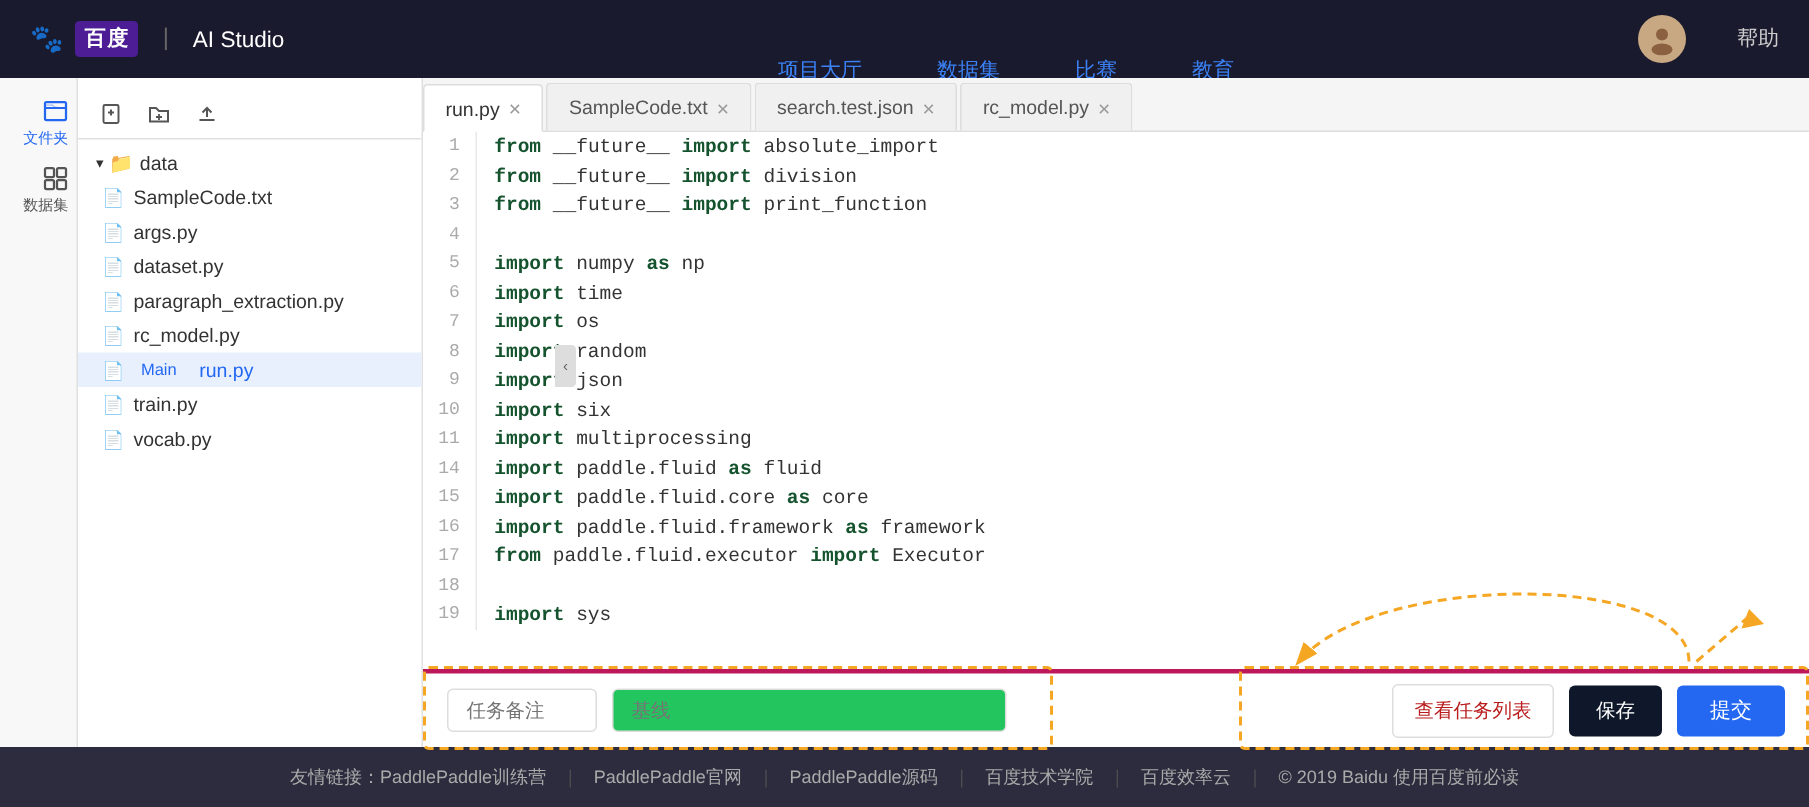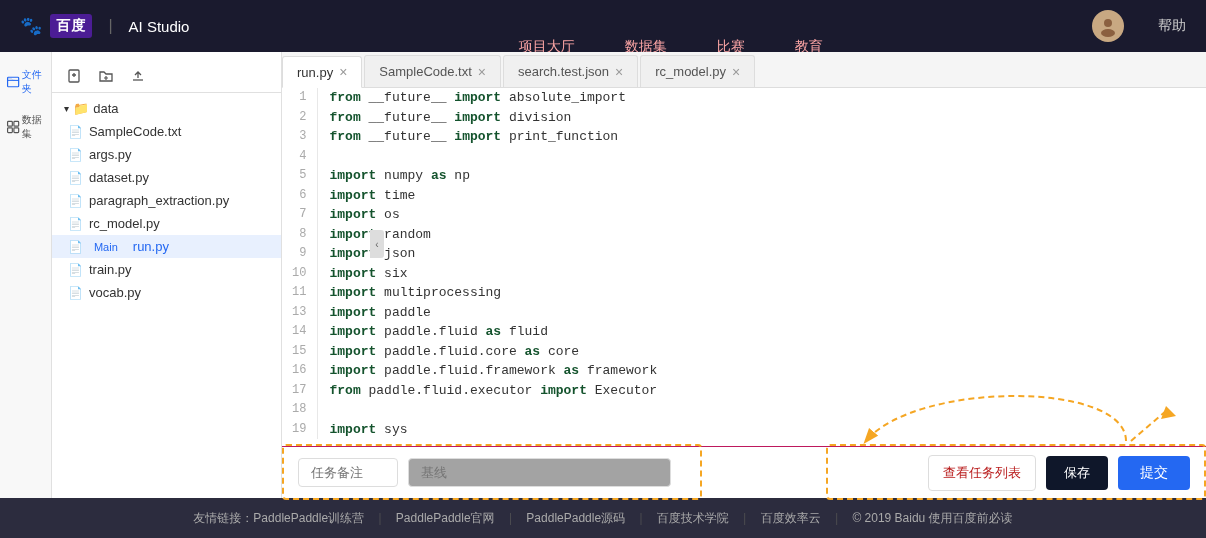--- a/index.html
+++ b/index.html
@@ -42,21 +42,21 @@
       font-size: 15px;
       font-weight: 500;
     }
     .header-nav {
       display: flex;
       gap: 50px;
       flex: 1;
       justify-content: center;
     }
     .header-nav-item {
-      color: #fca5a5;
+      color: #3b82f6;
       font-size: 14px;
       cursor: pointer;
       margin-top: 41px;
     }
     .header-right {
       display: flex;
       align-items: center;
       gap: 34px;
     }
     .avatar {
@@ -87,22 +87,22 @@
       display: flex;
       flex-direction: column;
       align-items: center;
       padding-top: 10px;
       gap: 5px;
     }
     .sidebar-icon-item {
       width: 40px;
       height: 40px;
       display: flex;
-      flex-direction: row;
-      align-items: center;
+      flex-direction: column;
+      align-items: flex-end;
       justify-content: center;
       cursor: pointer;
       border-radius: 4px;
       font-size: 10px;
       color: #555;
       gap: 2px;
     }
     .sidebar-icon-item.active {
       color: #2468f2;
     }
@@ -244,21 +244,21 @@
     }
     .baseline-input {
       border: 1px solid #ddd;
       border-radius: 4px;
       padding: 6px 12px;
       font-size: 13px;
       color: #333;
       flex: 1;
       max-width: 300px;
       outline: none;
-      background: #a3a3a3;
+      background: #22c55e;
     }
     .spacer { flex: 1; }
     .task-list-btn {
       background: white;
       border: 1px solid #ddd;
       border-radius: 4px;
       padding: 8px 14px;
       font-size: 13px;
       color: #b91c1c;
       cursor: pointer;
@@ -538,24 +538,20 @@
             </tr>
         <tr>
               <td class="line-num">10</td>
               <td class="line-code"><span class="kw">import </span><span>six</span></td>
             </tr>
         <tr>
               <td class="line-num">11</td>
               <td class="line-code"><span class="kw">import </span><span>multiprocessing</span></td>
             </tr>
         <tr>
-              <td class="line-num">13</td>
-              <td class="line-code"><span class="kw">import </span><span>paddle</span></td>
-            </tr>
-        <tr>
               <td class="line-num">14</td>
               <td class="line-code"><span class="kw">import </span><span>paddle.fluid</span><span class="kw"> as </span><span>fluid</span></td>
             </tr>
         <tr>
               <td class="line-num">15</td>
               <td class="line-code"><span class="kw">import </span><span>paddle.fluid.core</span><span class="kw"> as </span><span>core</span></td>
             </tr>
         <tr>
               <td class="line-num">16</td>
               <td class="line-code"><span class="kw">import </span><span>paddle.fluid.framework</span><span class="kw"> as </span><span>framework</span></td>
@@ -587,21 +583,21 @@
         <path d="M 290 80 C 290 20, 80 20, 30 80" stroke="#f5a623" stroke-width="2" stroke-dasharray="6,4" fill="none" marker-end="url(#arrow-head)"></path>
         <defs>
           <marker id="arrow-head" markerWidth="8" markerHeight="8" refX="6" refY="3" orient="auto">
             <path d="M0,0 L0,6 L8,3 z" fill="#f5a623"></path>
           </marker>
         </defs>
 
         <path d="M 295 80 L 330 50" stroke="#f5a623" stroke-width="2" stroke-dasharray="6,4" fill="none"></path>
         <polygon points="330,45 340,55 325,58" fill="#f5a623"></polygon>
       </svg>
-      <div style="display:flex; align-items:center; padding: 8px 16px; gap:10px; height:52px; background:white; border-top: 1px solid #be185d;">
+      <div style="display:flex; align-items:center; padding: 8px 16px; gap:10px; height:52px; background:white; border-top: 3px solid #be185d;">
         <input class="task-note-input" type="text" placeholder="任务备注" style="">
         <input class="baseline-input" type="text" placeholder="基线" style="">
         <div class="spacer"></div>
         <button class="task-list-btn">查看任务列表</button>
         <button class="save-btn">保存</button>
         <button class="submit-btn">提交</button>
       </div>
     </div>
   </div>
 </div>

